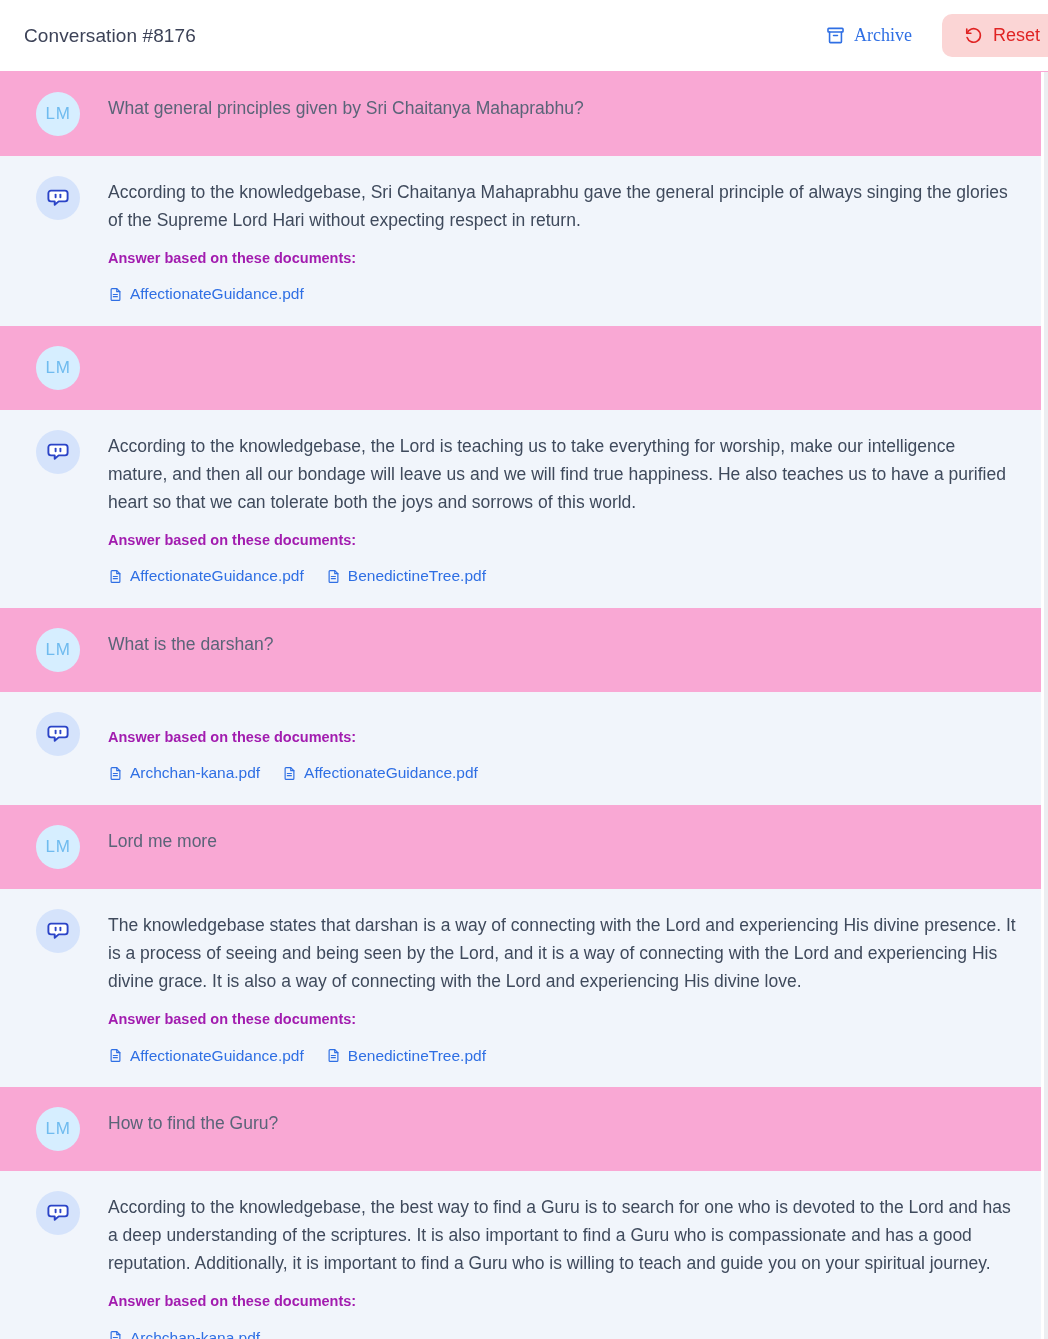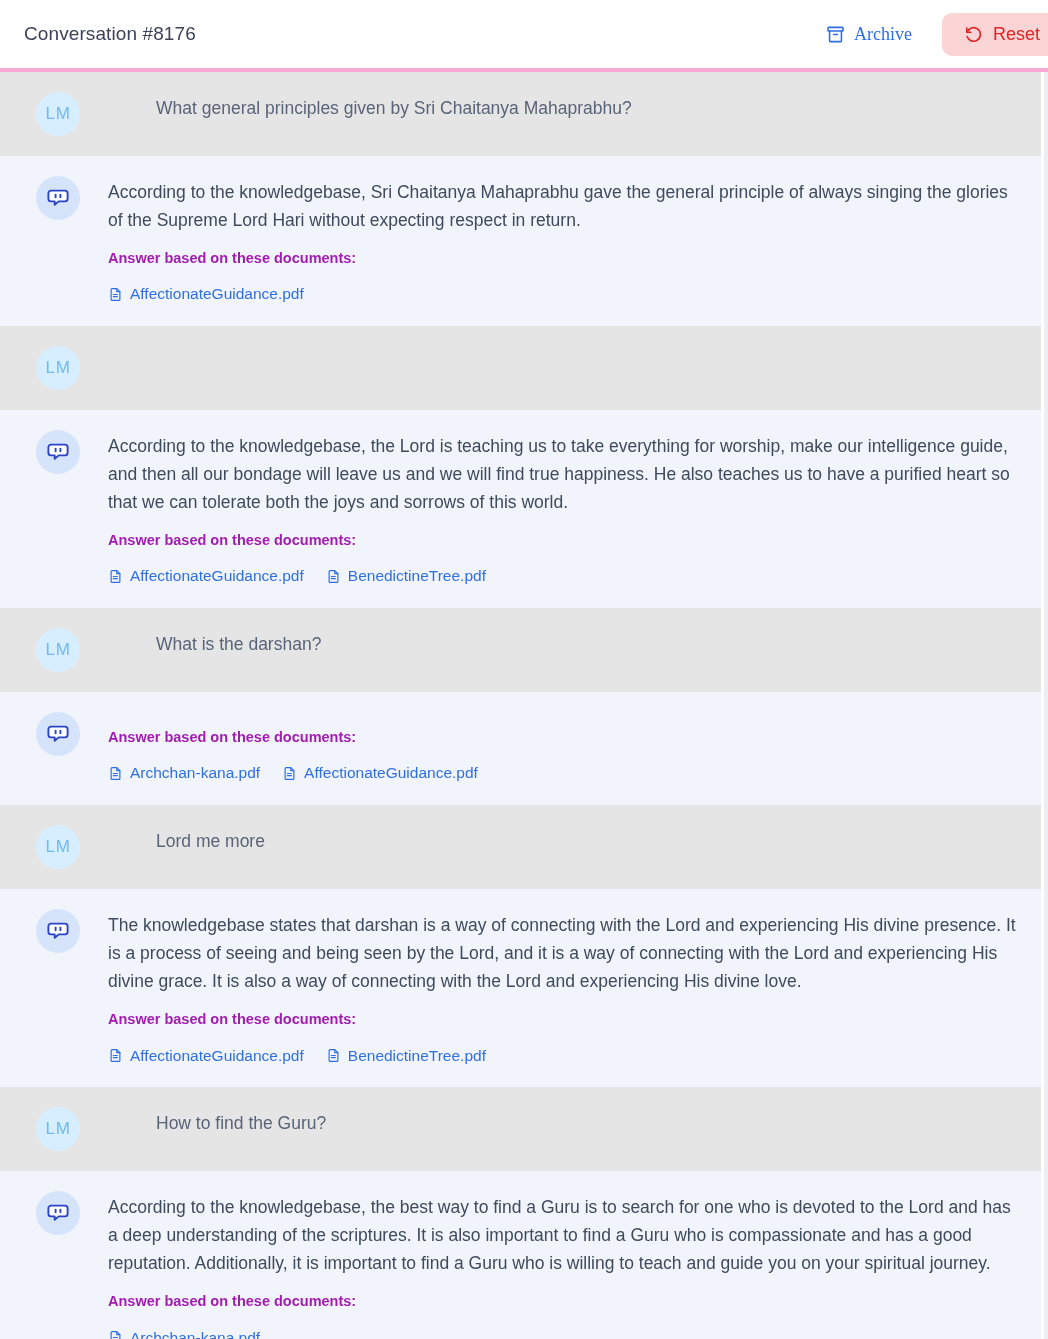--- a/index.html
+++ b/index.html
@@ -10,21 +10,21 @@
     background: #ffffff;
     font-family: "Liberation Sans", sans-serif;
     overflow: hidden;
   }
 
   
   .header {
     position: relative;
     height: 72px;
     background: #ffffff;
-    border-bottom: 4px solid #f9a8d4;
+    border-bottom: 1px solid #f9a8d4;
     display: flex;
     align-items: center;
     padding: 0 0 0 24px;
   }
   .conv-title {
     font-size: 19px;
     color: #3c4257;
     font-weight: 400;
     letter-spacing: .1px;
   }
@@ -72,21 +72,21 @@
     height: 1267px;
     overflow: hidden;
     background: #ffffff;
   }
   .msg-row {
     display: flex;
     width: 1041px;
     padding: 20px 24px 20px 36px;
     align-items: flex-start;
   }
-  .msg-row.user { background: #e5e5e5; gap: 48px; }
+  .msg-row.user { background: #f9a8d4; }
   .msg-row.bot  { background: #f1f5fb; }
 
   .avatar {
     flex: 0 0 auto;
     width: 44px;
     height: 44px;
     border-radius: 50%;
     display: flex;
     align-items: center;
     justify-content: center;
@@ -209,21 +209,21 @@
     </div>
     <div class="msg-row bot">
       <div class="avatar bot">
         <svg width="24" height="24" viewBox="0 0 24 24" fill="none" stroke="#2b44c7" stroke-width="1.9" stroke-linecap="round" stroke-linejoin="round">
           <path d="M5 4.6h14a2.6 2.6 0 0 1 2.6 2.6v5.6A2.6 2.6 0 0 1 19 15.4h-6.3l-4 3.4v-3.4H5a2.6 2.6 0 0 1-2.6-2.6V7.2A2.6 2.6 0 0 1 5 4.6z" fill="#fff"></path>
           <line x1="9.6" y1="8.6" x2="9.6" y2="11.2"></line>
           <line x1="14.4" y1="8.6" x2="14.4" y2="11.2"></line>
         </svg>
       </div>
       <div class="msg-body">
-        <div class="msg-text">According to the knowledgebase, the Lord is teaching us to take everything for worship, make our intelligence guide, and then all our bondage will leave us and we will find true happiness. He also teaches us to have a purified heart so that we can tolerate both the joys and sorrows of this world.</div>
+        <div class="msg-text">According to the knowledgebase, the Lord is teaching us to take everything for worship, make our intelligence mature, and then all our bondage will leave us and we will find true happiness. He also teaches us to have a purified heart so that we can tolerate both the joys and sorrows of this world.</div>
         <div class="sources-label">Answer based on these documents:</div>
         <div class="sources-list">
           <a class="source-link">
             <span class="icon">
               <svg width="15" height="17" viewBox="0 0 24 24" fill="none" stroke="#2f6fe4" stroke-width="1.9" stroke-linecap="round" stroke-linejoin="round">
                 <path d="M14 2.5H6.5A1.5 1.5 0 0 0 5 4v16a1.5 1.5 0 0 0 1.5 1.5h11A1.5 1.5 0 0 0 19 20V7.5z"></path>
                 <path d="M14 2.5V7.5H19"></path>
                 <line x1="8.5" y1="12" x2="15" y2="12"></line>
                 <line x1="8.5" y1="15.5" x2="15" y2="15.5"></line>
               </svg>

